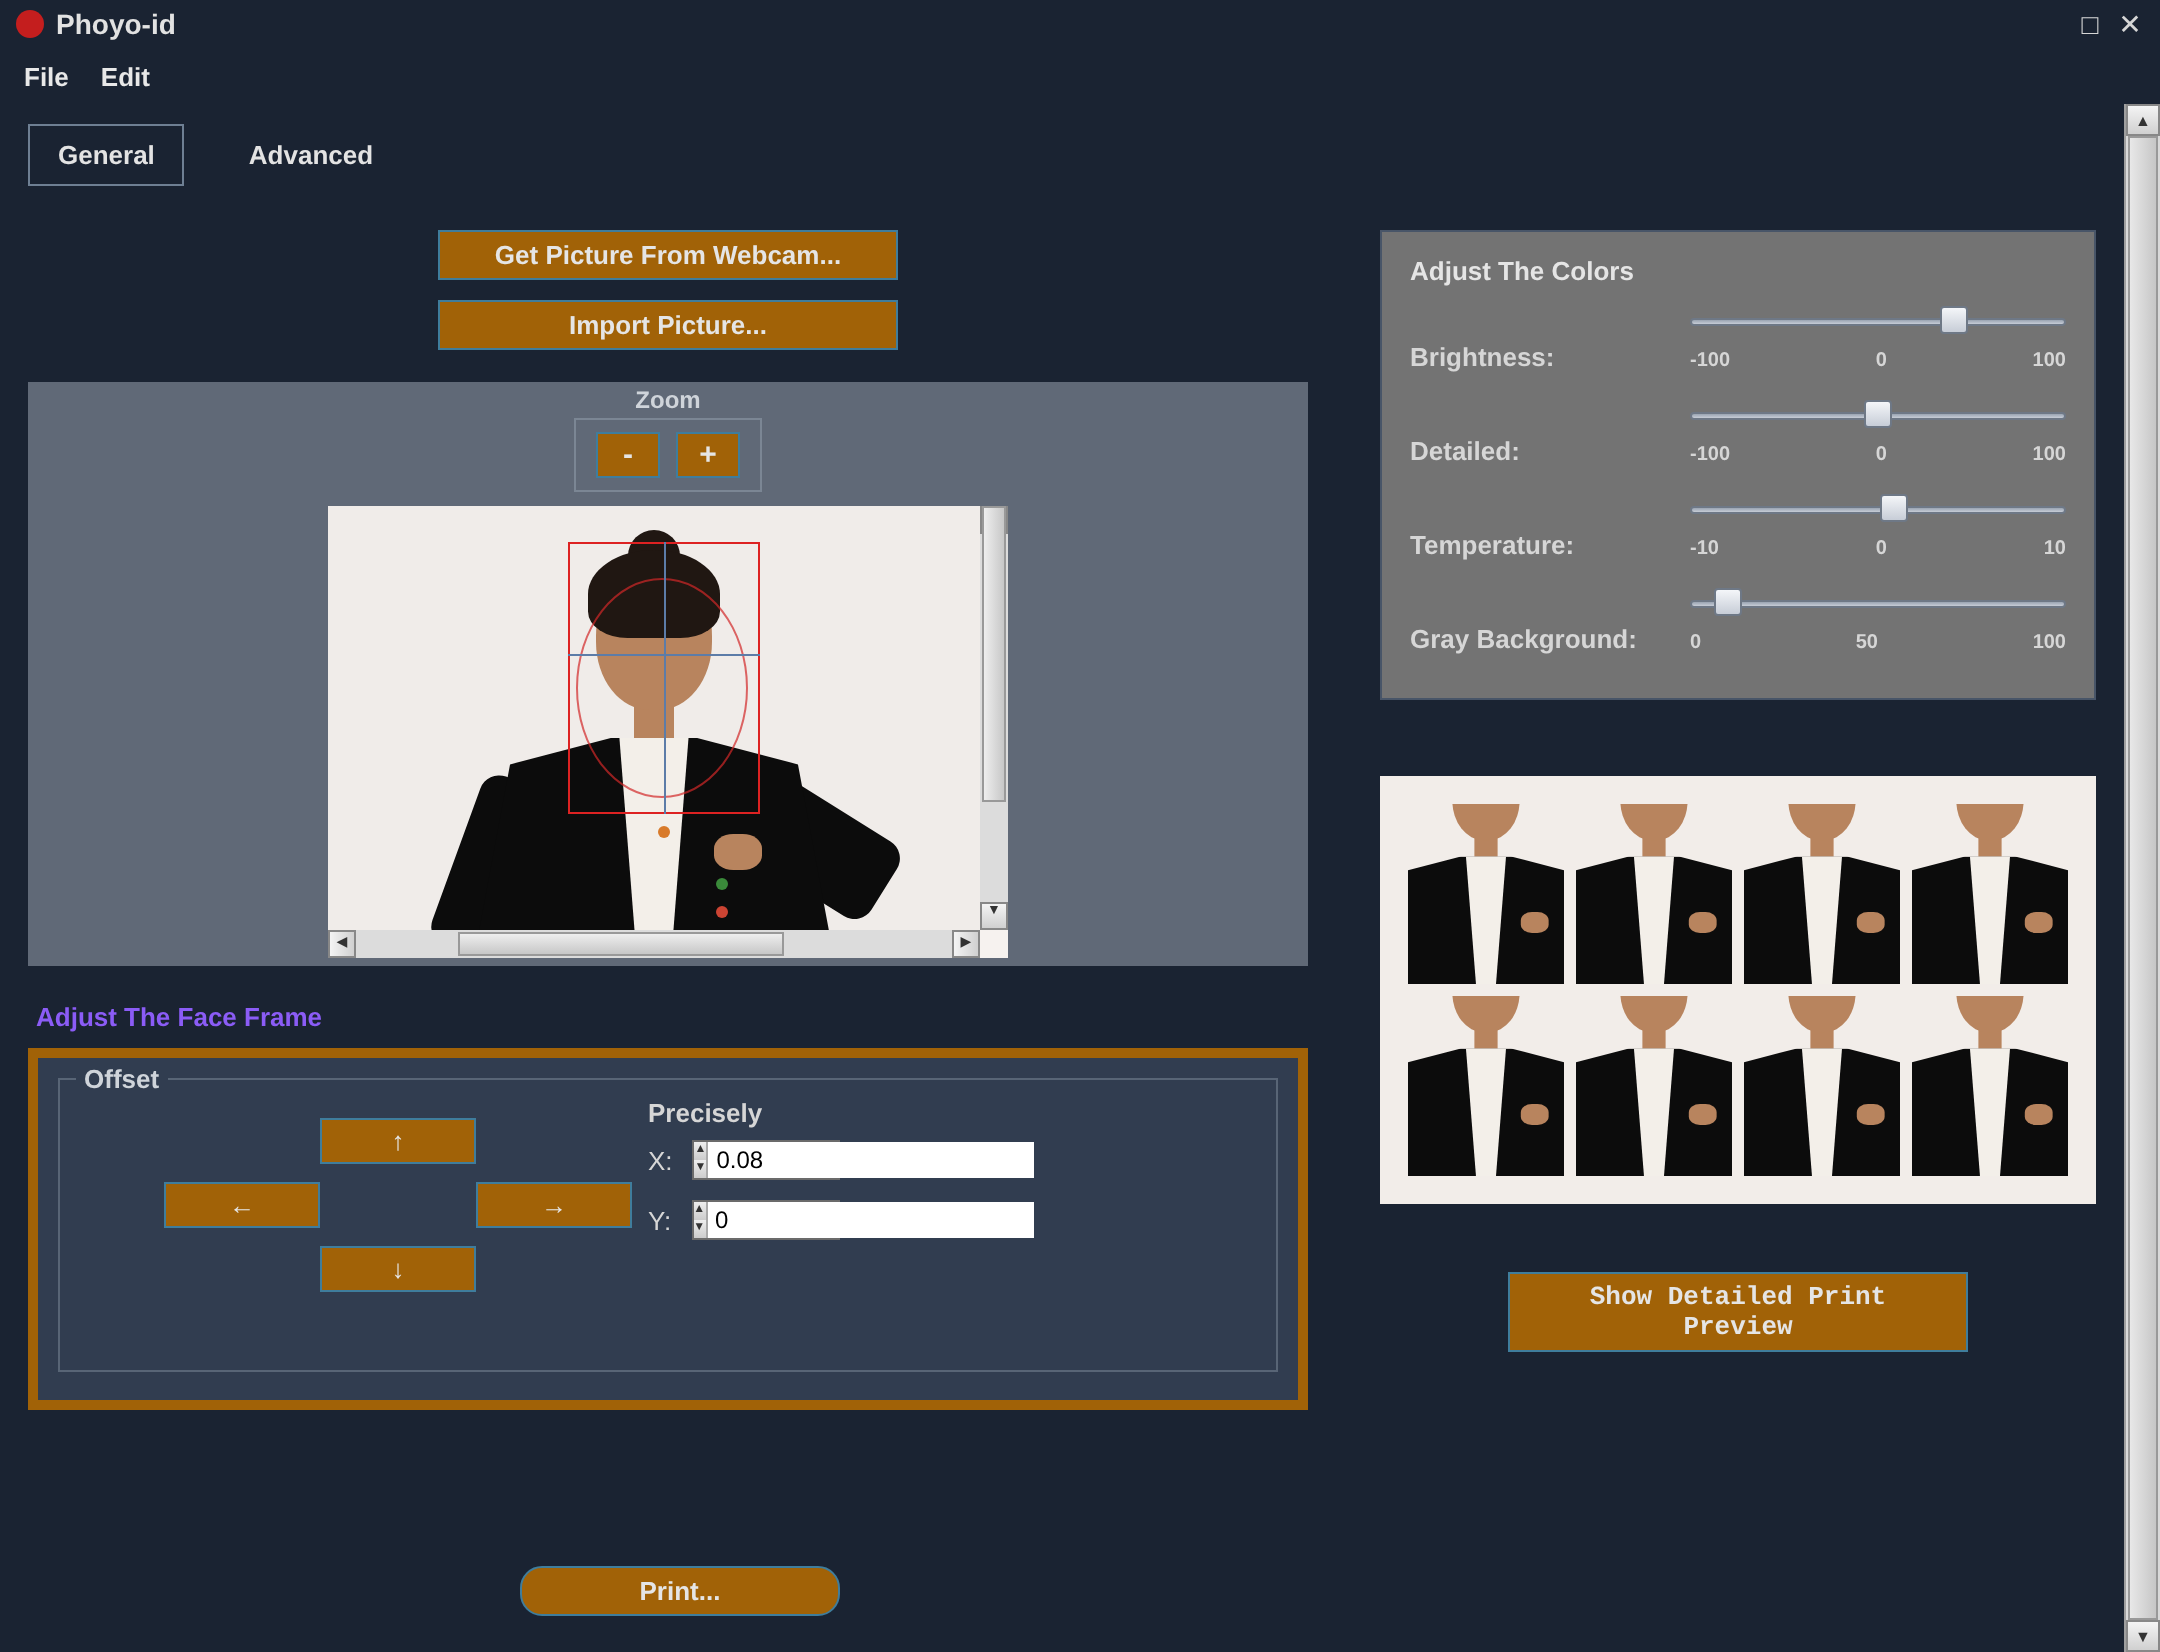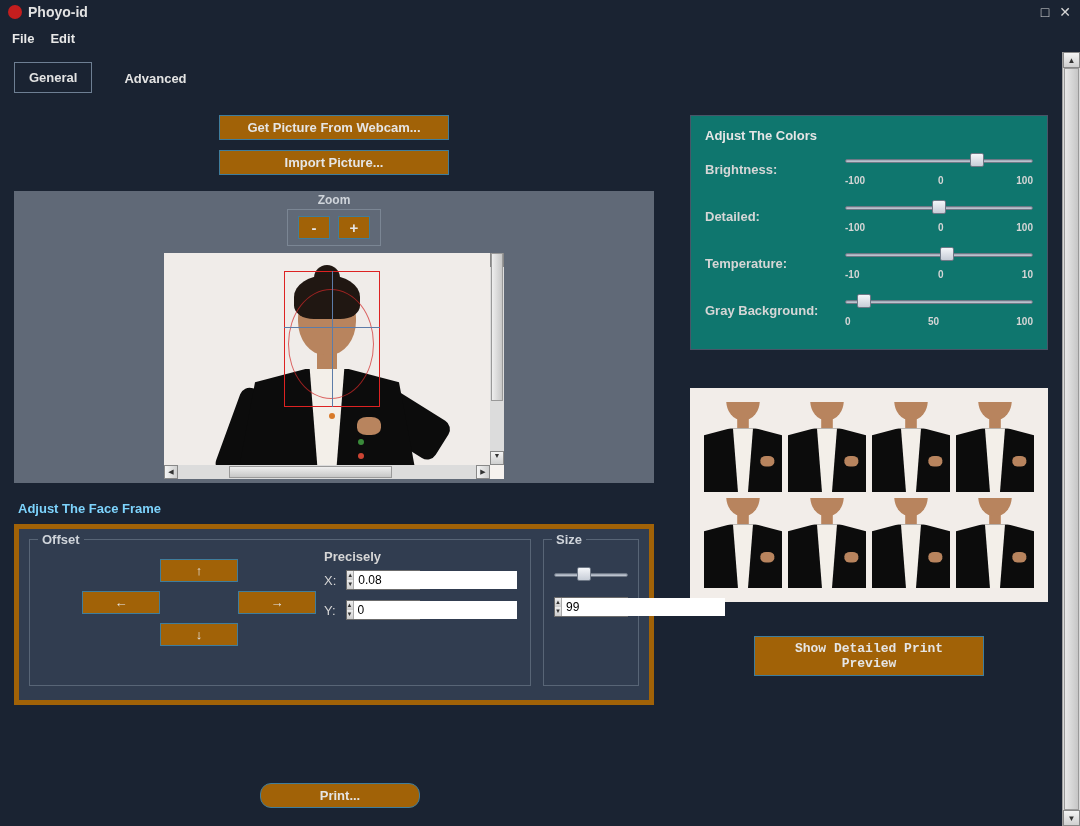--- a/index.html
+++ b/index.html
@@ -17,21 +17,21 @@
 
 
 .content-wrap { position: absolute; top: 52px; left: 0; right: 0; bottom: 0; display: flex; }
 .content { flex: 1; padding: 10px 14px 10px 14px; position: relative; }
 .vscroll { width: 18px; background: #d9d9d9; border-left: 1px solid #9f9f9f; display: flex; flex-direction: column; }
 .vscroll .arr { height: 16px; background: linear-gradient(#f4f4f4,#d0d0d0); border: 1px solid #888; display: flex; align-items: center; justify-content: center; font-size: 8px; color: #333; }
 .vscroll .track { flex: 1; position: relative; }
 .vscroll .thumb { position: absolute; top: 0; left: 1px; right: 1px; height: 100%; background: linear-gradient(90deg,#e8e8e8,#c6c6c6); border: 1px solid #999; }
 
 
-.tabs { display: flex; gap: 18px; align-items: flex-end; margin-bottom: 22px; }
+.tabs { display: flex; gap: 18px; align-items: center; margin-bottom: 22px; }
 .tab { padding: 7px 14px; font-weight: bold; color: #e3e3e3; cursor: pointer; }
 .tab.active { border: 1px solid #6e7f93; }
 
 .cols { display: flex; gap: 36px; }
 .left { width: 640px; }
 .right { flex: 1; }
 
 
 .btn { display: inline-block; border: 1px solid #3f7d9c; background: #a16207; color: #e5e5e5; font-weight: bold; text-align: center; padding: 4px 14px; cursor: pointer; min-width: 60px; }
 .btn.wide { width: 230px; }
@@ -74,21 +74,21 @@
 .face-frame { position: absolute; border: 1px solid #d22; }
 .face-oval { position: absolute; border: 1px solid rgba(210,40,40,.7); border-radius: 50%; }
 .guide-v { position: absolute; width: 1px; background: #5c7ca8; }
 .guide-h { position: absolute; height: 1px; background: #5c7ca8; }
 .dot { position: absolute; width: 6px; height: 6px; border-radius: 50%; }
 .dot.o { background: #d87a2a; }
 .dot.g { background: #3a8a3a; }
 .dot.r { background: #c43; }
 
 
-.section-title { font-weight: bold; color: #7dd3fc; margin: 18px 0 8px 4px; }
+.section-title { font-weight: bold; color: #8b5cf6; margin: 18px 0 8px 4px; }
 .panel { background: #313d50; border: 5px solid #a16207; padding: 10px 10px 14px 10px; }
 .panel .group { border: 1px solid #586576; padding: 10px; position: relative; }
 .panel .group .glabel { position: relative; top: -18px; left: -2px; background: #313d50; padding: 0 4px; font-weight: bold; color: #cfd4da; display: inline-block; }
 
 .offset-grid { position: relative; height: 110px; }
 .offset-grid .btn.arrow.up { position: absolute; top: -6px; left: 120px; }
 .offset-grid .btn.arrow.down { position: absolute; top: 58px; left: 120px; }
 .offset-grid .btn.arrow.left { position: absolute; top: 26px; left: 42px; }
 .offset-grid .btn.arrow.right { position: absolute; top: 26px; left: 198px; }
 
@@ -103,23 +103,23 @@
 .size-group { width: 96px; }
 .size-slider { margin: 2px 0 14px 0; }
 
 
 .slider { position: relative; height: 16px; }
 .slider .track { position: absolute; top: 6px; left: 0; right: 0; height: 4px; background: linear-gradient(#9aa4b2,#c6ccd6); border: 1px solid #6e7886; border-radius: 2px; }
 .slider .thumb { position: absolute; top: 0; width: 14px; height: 14px; background: linear-gradient(#f4f6f9,#c7cdd7); border: 1px solid #6e7886; transform: translateX(-50%); border-radius: 2px; }
 .ticklabels { display: flex; justify-content: space-between; font-size: 10px; font-weight: bold; color: #d6d6d6; margin-top: 6px; }
 
 
-.colors { background: #0f766e; border: 1px solid #485568; padding: 12px 14px 8px 14px; }
+.colors { background: #737373; border: 1px solid #485568; padding: 12px 14px 8px 14px; }
 .colors h4 { font-size: 13px; margin-bottom: 10px; color: #e5e5e5; }
-.crow { display: flex; align-items: center; margin-bottom: 14px; }
+.crow { display: flex; align-items: flex-end; margin-bottom: 14px; }
 .crow .cl { width: 140px; font-weight: bold; padding-top: 0px; }
 .crow .cs { flex: 1; }
 
 .preview { background: #f2ede9; padding: 14px; margin-top: 38px; }
 .pgrid { display: grid; grid-template-columns: repeat(4, 1fr); gap: 6px; }
 .thumb-portrait { background: #f2ede9; height: 90px; position: relative; overflow: hidden; }
 .thumb-portrait .portrait { transform: translateX(-50%) scale(.58); transform-origin: bottom center; bottom: 0; }
 
 .preview-btn { text-align: center; margin-top: 34px; font-family: Liberation Mono, monospace; }
 
@@ -235,34 +235,20 @@
                     <div class="spins">
                           <div>▲</div>
                           <div>▼</div>
                         </div>
                     <input value="0" style="">
                   </div>
                 </div>
               </div>
             </div>
           </div>
-          <div class="group size-group">
-            <span class="glabel">Size</span>
-            <div class="slider size-slider">
-              <div class="track"></div>
-                  <div class="thumb" style="left:40%"></div>
-            </div>
-            <div class="spinbox">
-              <div class="spins">
-                    <div>▲</div>
-                    <div>▼</div>
-                  </div>
-              <input value="99" style="">
-            </div>
-          </div>
         </div>
       </div>
     </div>
 
     <div class="right">
       <div class="colors">
         <h4>Adjust The Colors</h4>
 
         <div class="crow">
           <div class="cl">Brightness:</div>

